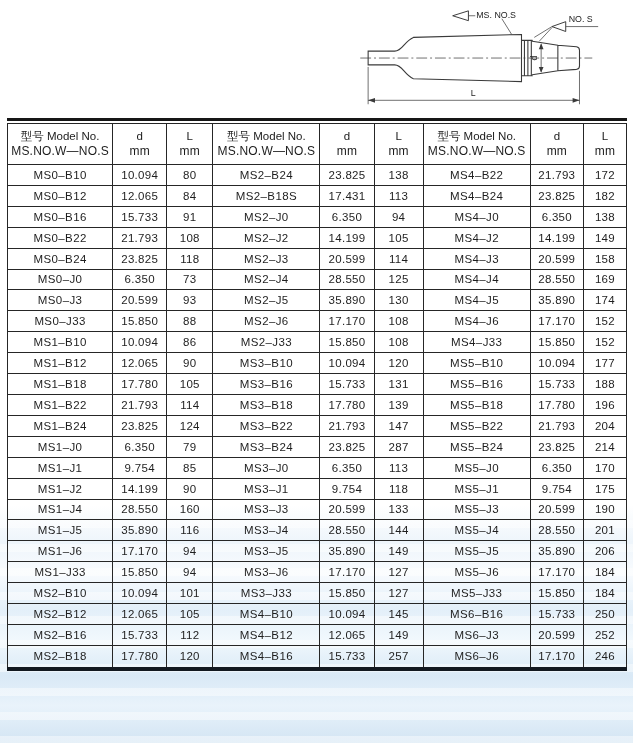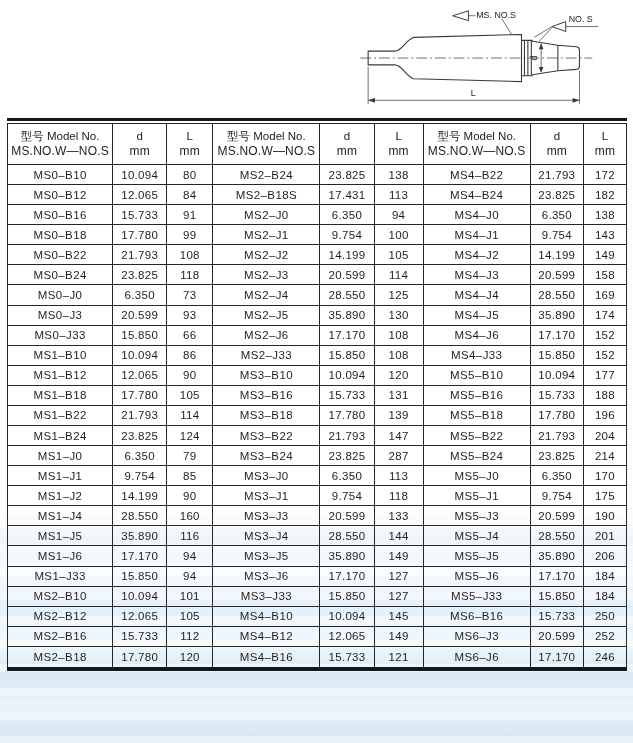--- a/index.html
+++ b/index.html
@@ -183,31 +183,20 @@
             <td class="num">15.733</td>
             <td class="num">91</td>
             <td class="model">MS2–J0</td>
             <td class="num">6.350</td>
             <td class="num">94</td>
             <td class="model">MS4–J0</td>
             <td class="num">6.350</td>
             <td class="num">138</td>
           </tr>
           <tr>
-            <td class="model">MS0–B18</td>
-            <td class="num">17.780</td>
-            <td class="num">99</td>
-            <td class="model">MS2–J1</td>
-            <td class="num">9.754</td>
-            <td class="num">100</td>
-            <td class="model">MS4–J1</td>
-            <td class="num">9.754</td>
-            <td class="num">143</td>
-          </tr>
-          <tr>
             <td class="model">MS0–B22</td>
             <td class="num">21.793</td>
             <td class="num">108</td>
             <td class="model">MS2–J2</td>
             <td class="num">14.199</td>
             <td class="num">105</td>
             <td class="model">MS4–J2</td>
             <td class="num">14.199</td>
             <td class="num">149</td>
           </tr>
@@ -240,21 +229,21 @@
             <td class="model">MS2–J5</td>
             <td class="num">35.890</td>
             <td class="num">130</td>
             <td class="model">MS4–J5</td>
             <td class="num">35.890</td>
             <td class="num">174</td>
           </tr>
           <tr>
             <td class="model">MS0–J33</td>
             <td class="num">15.850</td>
-            <td class="num">66</td>
+            <td class="num">88</td>
             <td class="model">MS2–J6</td>
             <td class="num">17.170</td>
             <td class="num">108</td>
             <td class="model">MS4–J6</td>
             <td class="num">17.170</td>
             <td class="num">152</td>
           </tr>
           <tr>
             <td class="model">MS1–B10</td>
             <td class="num">10.094</td>
@@ -419,21 +408,21 @@
             <td class="model">MS6–J3</td>
             <td class="num">20.599</td>
             <td class="num">252</td>
           </tr>
           <tr>
             <td class="model">MS2–B18</td>
             <td class="num">17.780</td>
             <td class="num">120</td>
             <td class="model">MS4–B16</td>
             <td class="num">15.733</td>
-            <td class="num">121</td>
+            <td class="num">257</td>
             <td class="model">MS6–J6</td>
             <td class="num">17.170</td>
             <td class="num">246</td>
           </tr>
         </tbody>
     </table>
   </div>
 
 </div>
 

